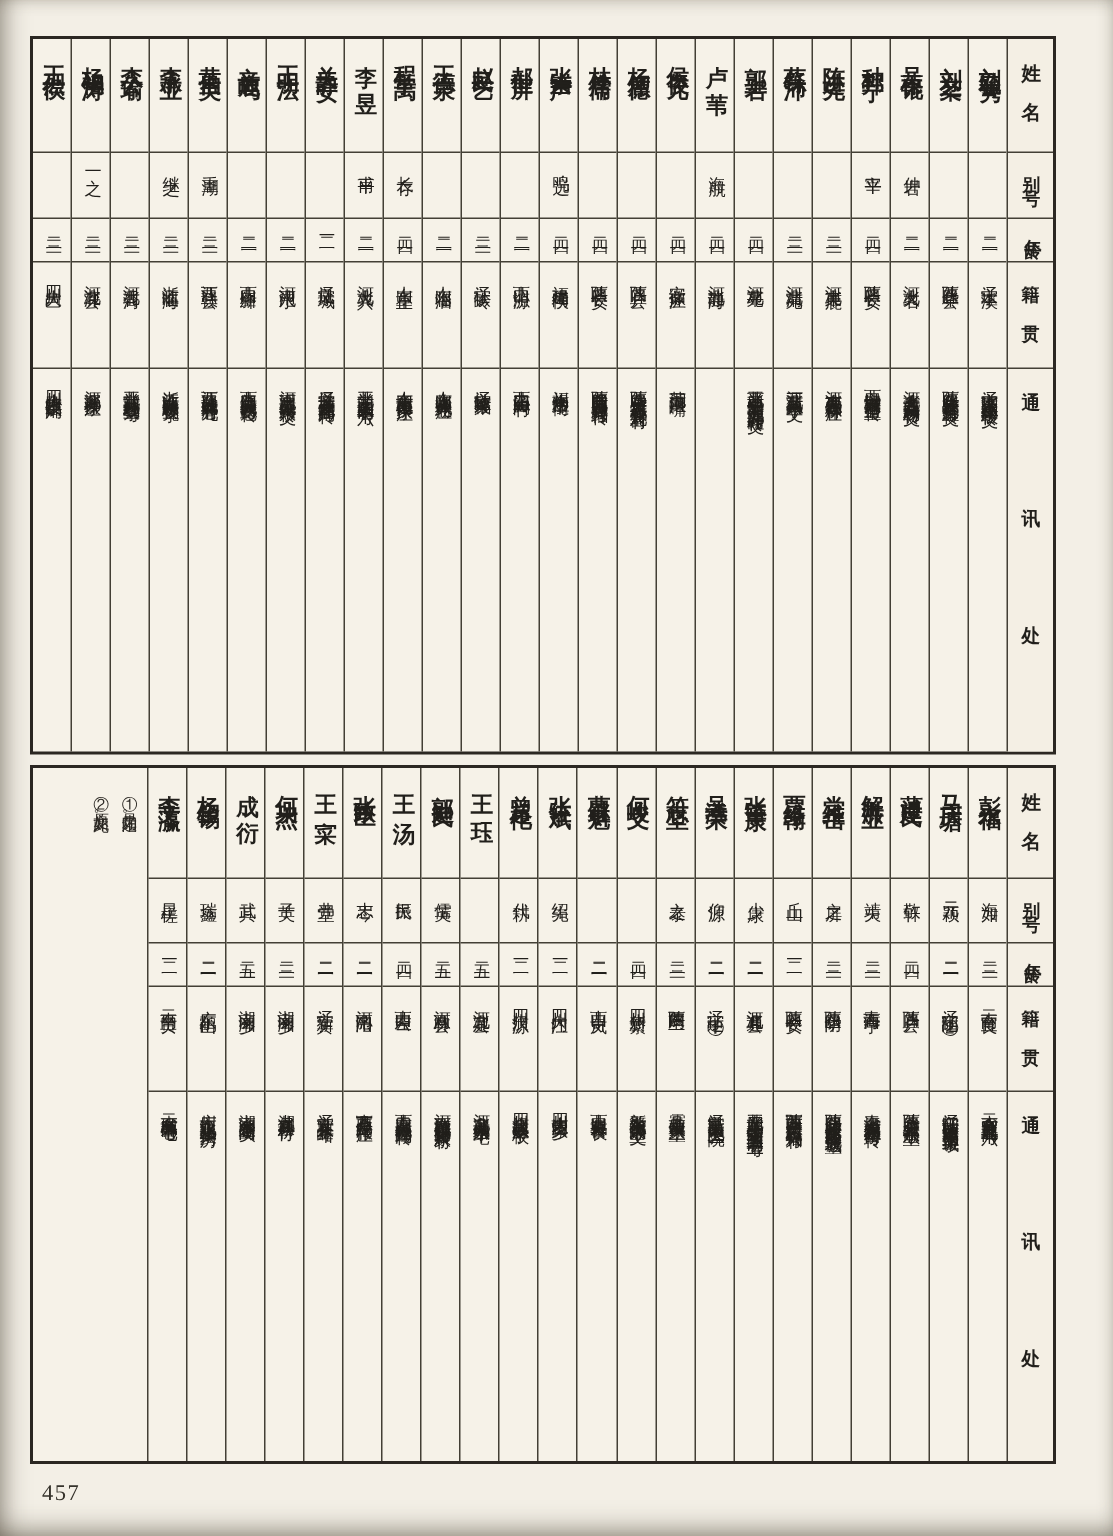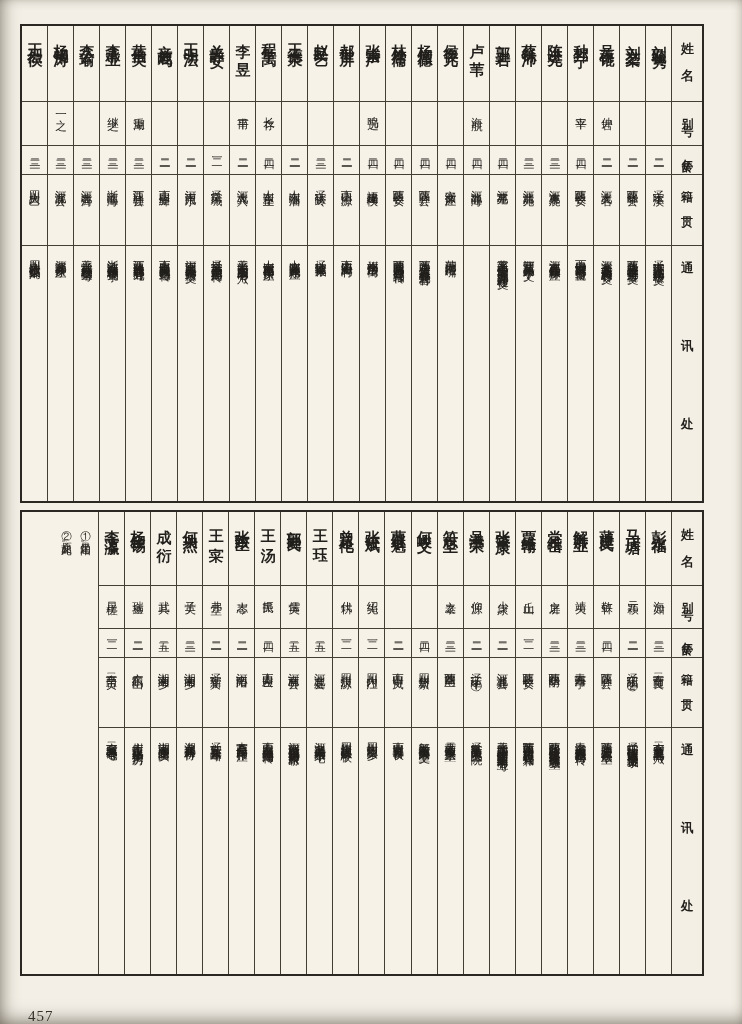--- a/index.html
+++ b/index.html
@@ -57,21 +57,21 @@
   .h-address .vt{font-size:12.5px;font-weight:700;letter-spacing:78px;}
 
   .note-line{
     writing-mode:vertical-rl;text-orientation:upright;
     font-family:"Liberation Serif","DejaVu Serif",serif;
     font-size:10.5px;letter-spacing:1px;margin-left:5px;color:#2a2722;
   }
   .pageno{
     position:absolute;left:28px;top:988px;
     font-family:"Liberation Serif","DejaVu Serif",serif;
-    font-size:15px;letter-spacing:1px;color:#35322b;margin-top:20px;
+    font-size:15px;letter-spacing:1px;color:#35322b;
   }
 </style>
 </head>
 <body>
 
 <div class="page">
   <div class="sheet">
     <div class="table t0">
         <div class="col head-col">
           <div class="cell c-name h-name">

